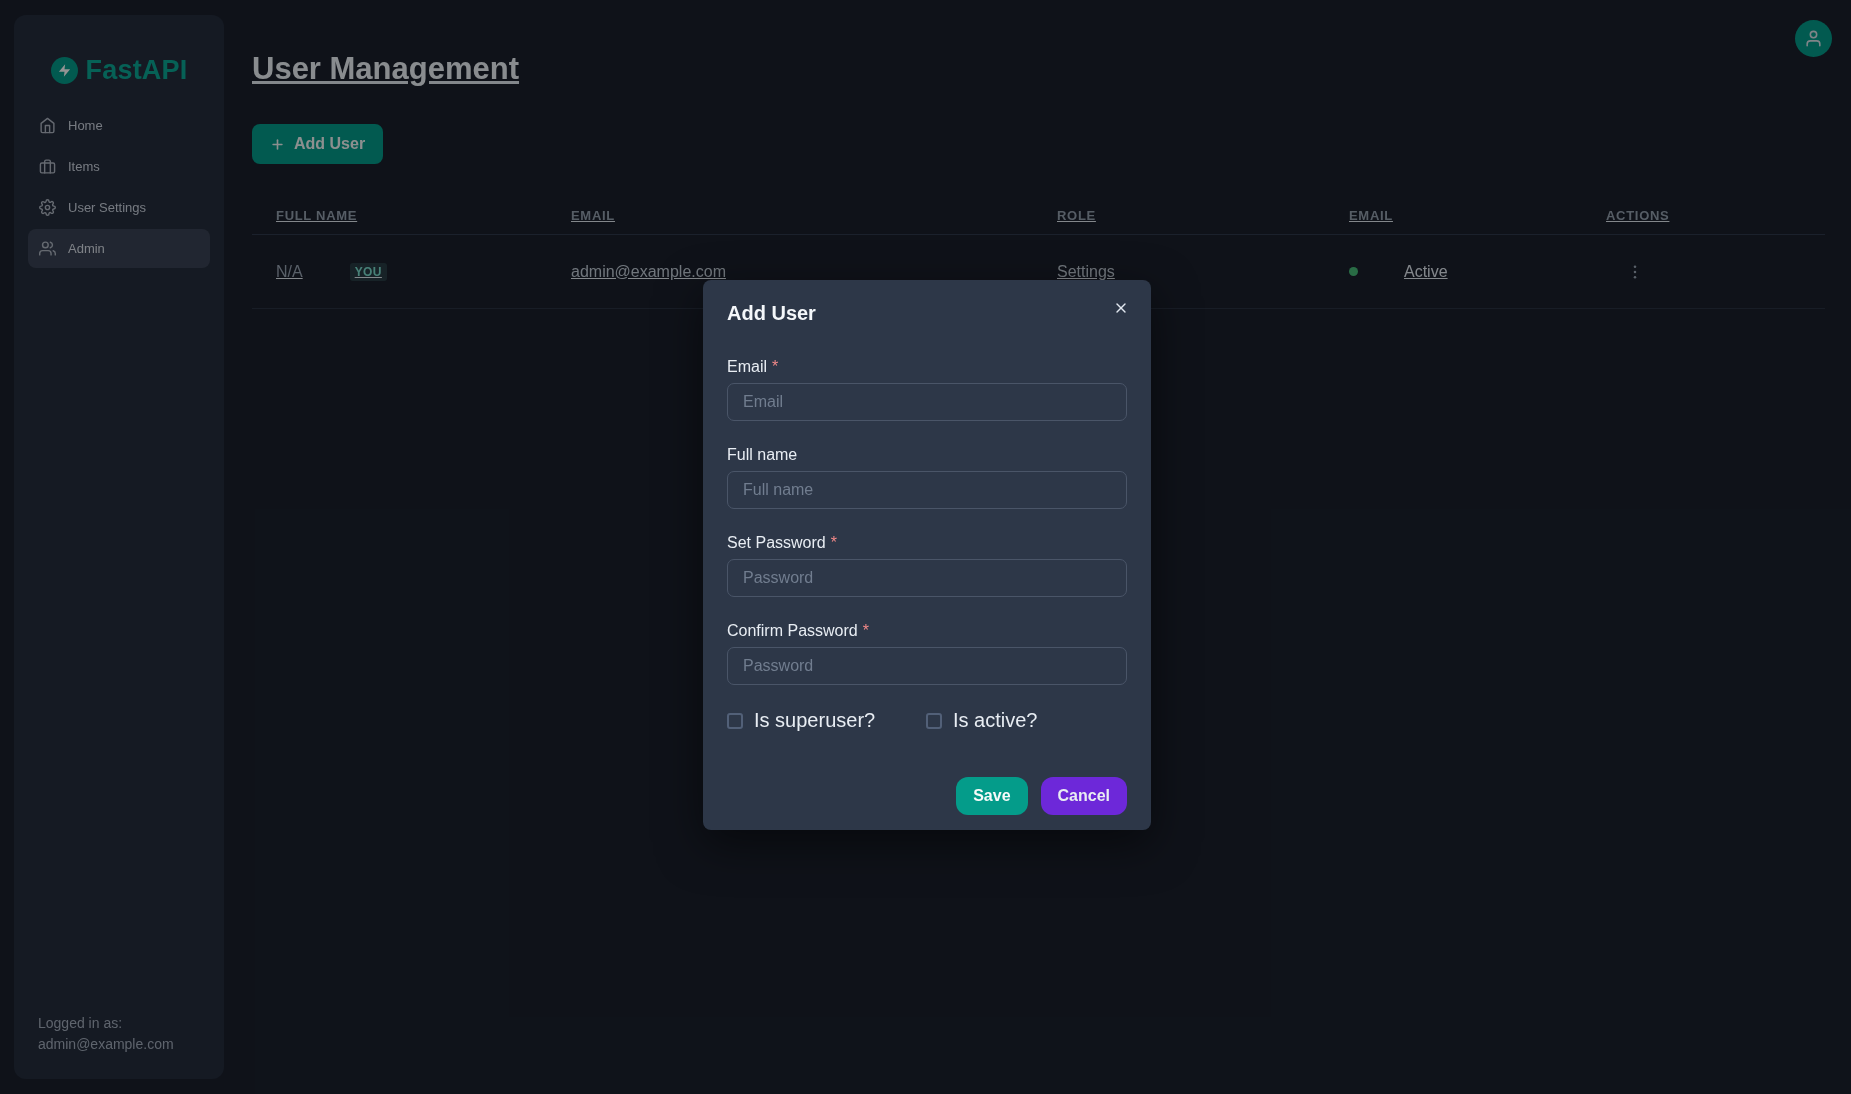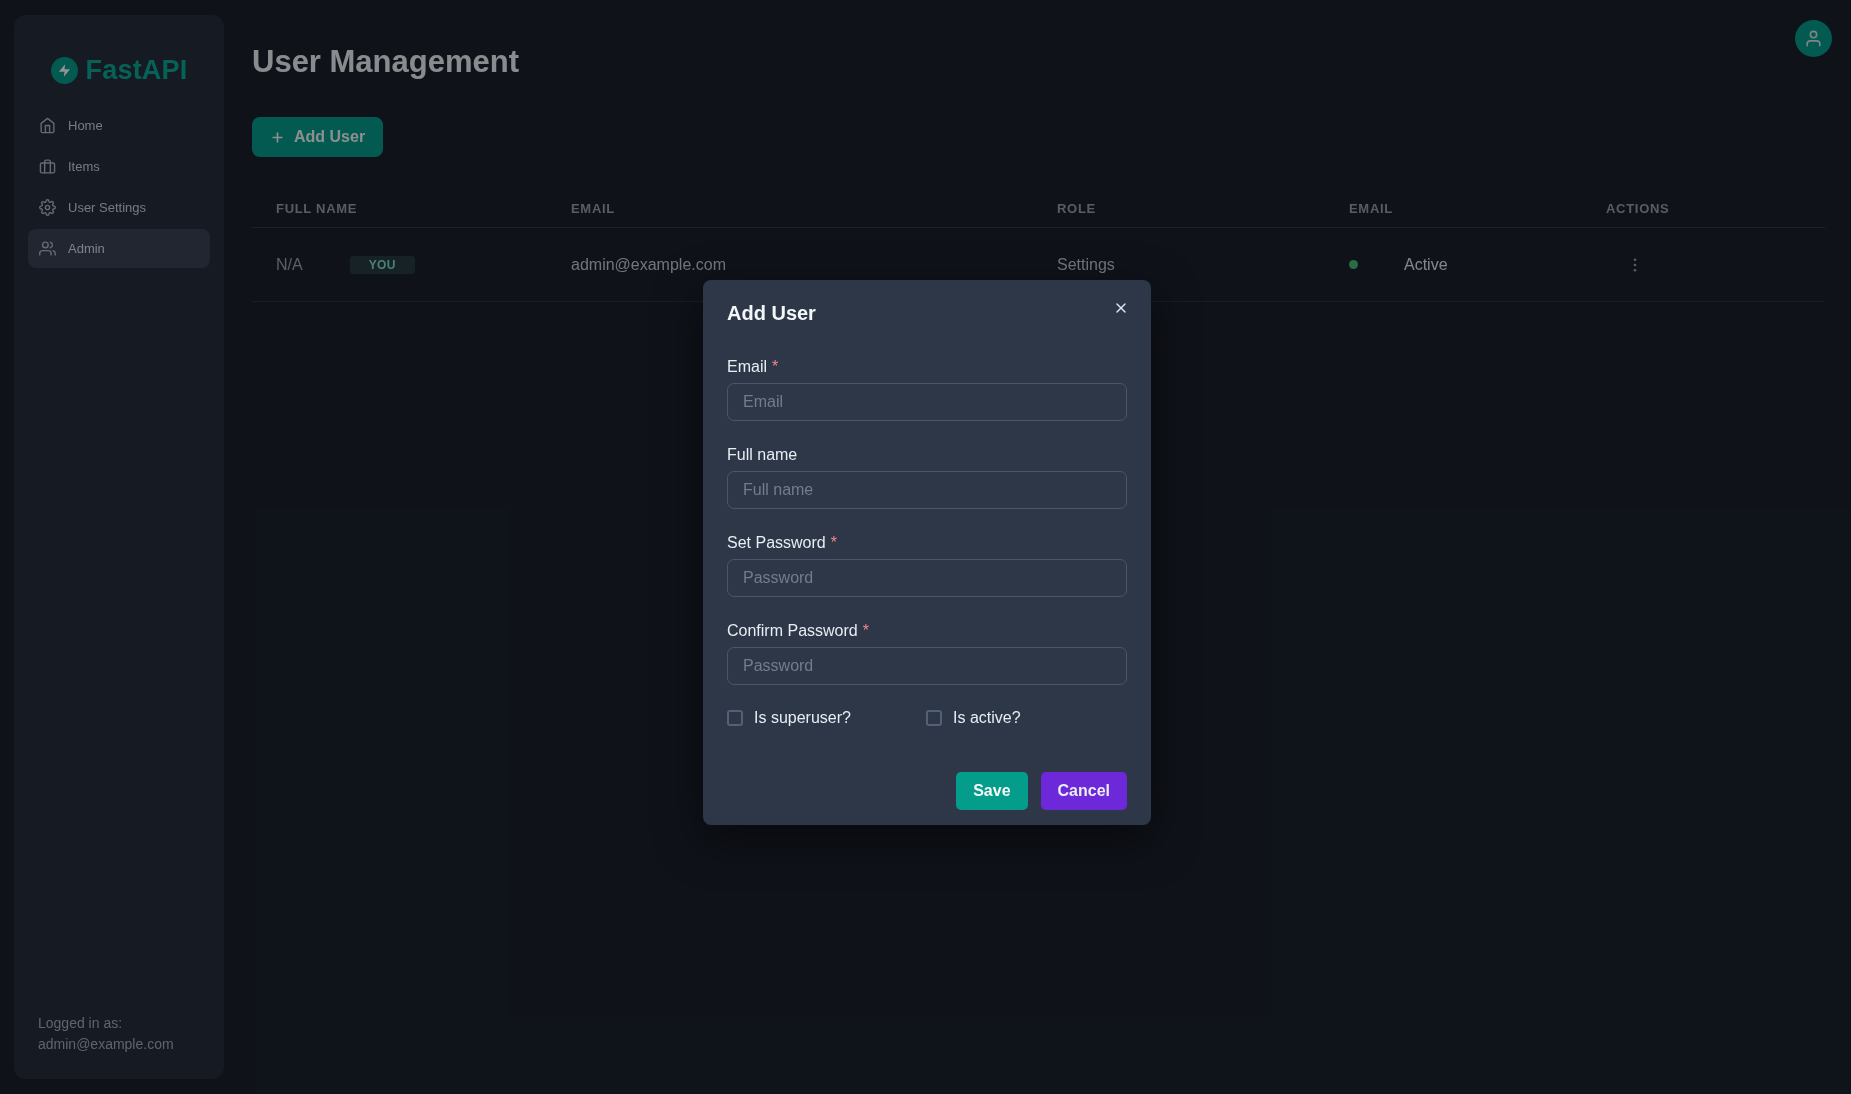--- a/index.html
+++ b/index.html
@@ -36,21 +36,21 @@
     color:#CBD3DE; font-size:13px; cursor:pointer;
   }
   .nav-item .nav-icon { color:#AEB6C2; }
   .nav-item.active { background:#3A4355; color:#D9DFE8; }
   .sidebar-footer {
     margin-top:auto; padding:0 24px 24px;
     color:#A3ADBC; font-size:14px; line-height:21px;
   }
 
   
-  .main { position:absolute; left:252px; top:0; width:1573px; }
+  .main { position:absolute; left:252px; top:7px; width:1573px;text-decoration:underline; }
   .page-title { margin-top:44px; font-size:31px; font-weight:700; color:#EDF2F7; }
   .add-user-btn {
     margin-top:37px; display:inline-flex; align-items:center; gap:9px;
     height:40px; padding:0 18px;
     background:#049C8A; border:none; border-radius:8px;
     color:#F2F7F6; font-size:16px; font-weight:600; cursor:pointer;
     font-family:inherit;
   }
 
   .table { margin-top:33px; width:100%; }
@@ -60,21 +60,21 @@
     color:#95A0AF; padding-left:24px;
   }
   .trow { display:flex; align-items:center; height:74px; border-bottom:1px solid #2A3343; }
   .td { padding-left:24px; font-size:16px; color:#C2CBD6; display:flex; align-items:center;gap:37px; }
   .c1 { flex:0 0 295px; } .c2 { flex:0 0 486px; } .c3 { flex:0 0 292px; }
   .c4 { flex:0 0 257px; } .c5 { flex:1; }
   .muted { color:#9AA5B4; }
   .you-badge {
     margin-left:10px; font-size:12px; font-weight:700; letter-spacing:0.4px;
     color:#7CDECF; background:rgba(124,222,207,0.15);
-    padding:2px 19px; border-radius:3px;
+    padding:2px 5px; border-radius:3px;
   }
   .status-dot { width:9px; height:9px; border-radius:50%; background:#48BB78; margin-right:9px; }
   .status-text { color:#E2E8F0; }
   .actions-btn {
     margin-left:16px; background:none; border:none; color:#9AA5B4;
     cursor:pointer; padding:4px;
   }
 
   .avatar-btn {
     position:absolute; top:20px; right:19px;
@@ -111,29 +111,29 @@
     width:100%; height:38px;
     background:transparent; border:1px solid #4A5568; border-radius:7px;
     padding:0 15px; font-size:16px; color:#E2E8F0; font-family:inherit;
     outline:none;
   }
   .field input::placeholder { color:#717D8F; }
   .checkbox-row { display:flex; align-items:center; }
   .checkbox-col1 { flex:0 0 199px; }
   .checkbox {
     display:flex; align-items:center; gap:11px;
-    font-size:16px; color:#E8EDF3; cursor:pointer;
+    font-size:20px; color:#E8EDF3; cursor:pointer;
   }
   .checkbox .box {
     width:16px; height:16px; flex:0 0 16px;
     border:2px solid #526078; border-radius:3px; background:transparent;
   }
   .modal-footer { display:flex; justify-content:flex-end; gap:13px; margin-top:45px; }
   .btn {
-    height:38px; padding:0 17px; border:none; border-radius:5px;
+    height:38px; padding:0 17px; border:none; border-radius:12px;
     font-size:16px; font-weight:600; font-family:inherit; cursor:pointer;
   }
   .btn-save { background:#049C8A; color:#F7FAF9; }
   .btn-cancel { background:#6d28d9; color:#E9EDF2; }
 </style>
 </head>
 <body>
 
 <aside class="sidebar">
   <div class="logo">

